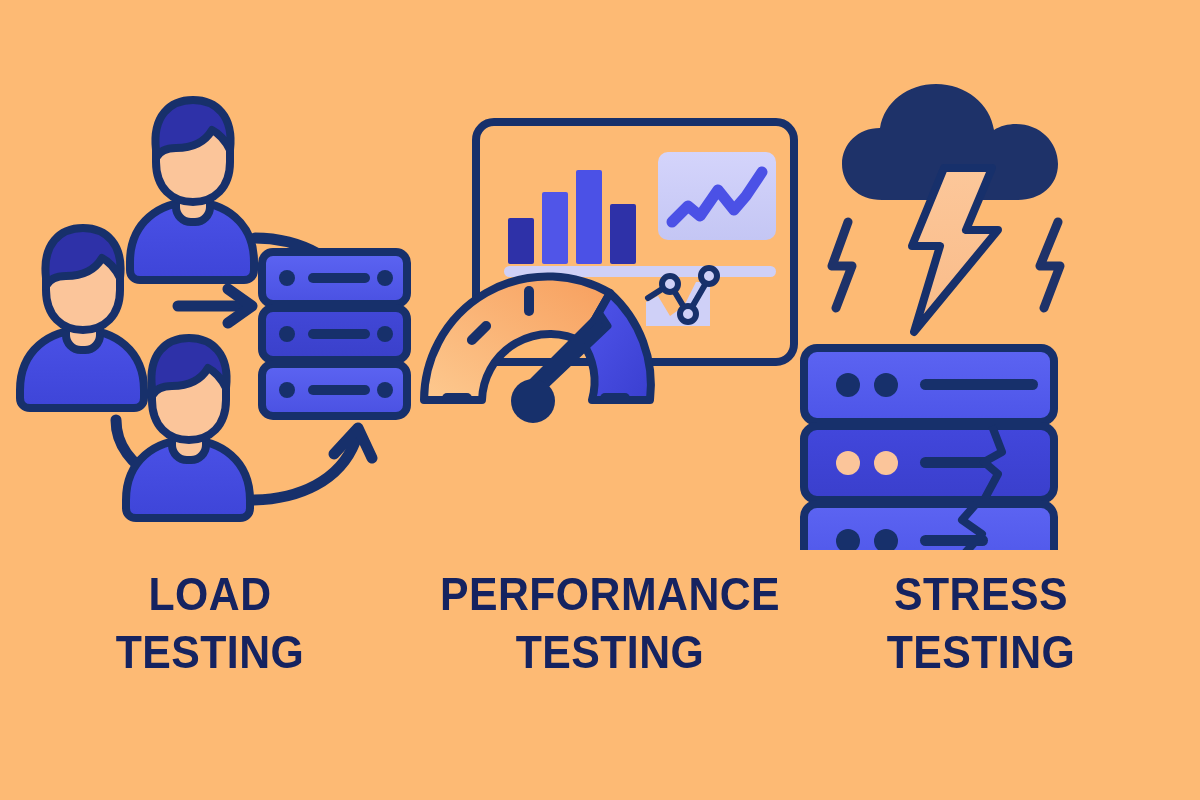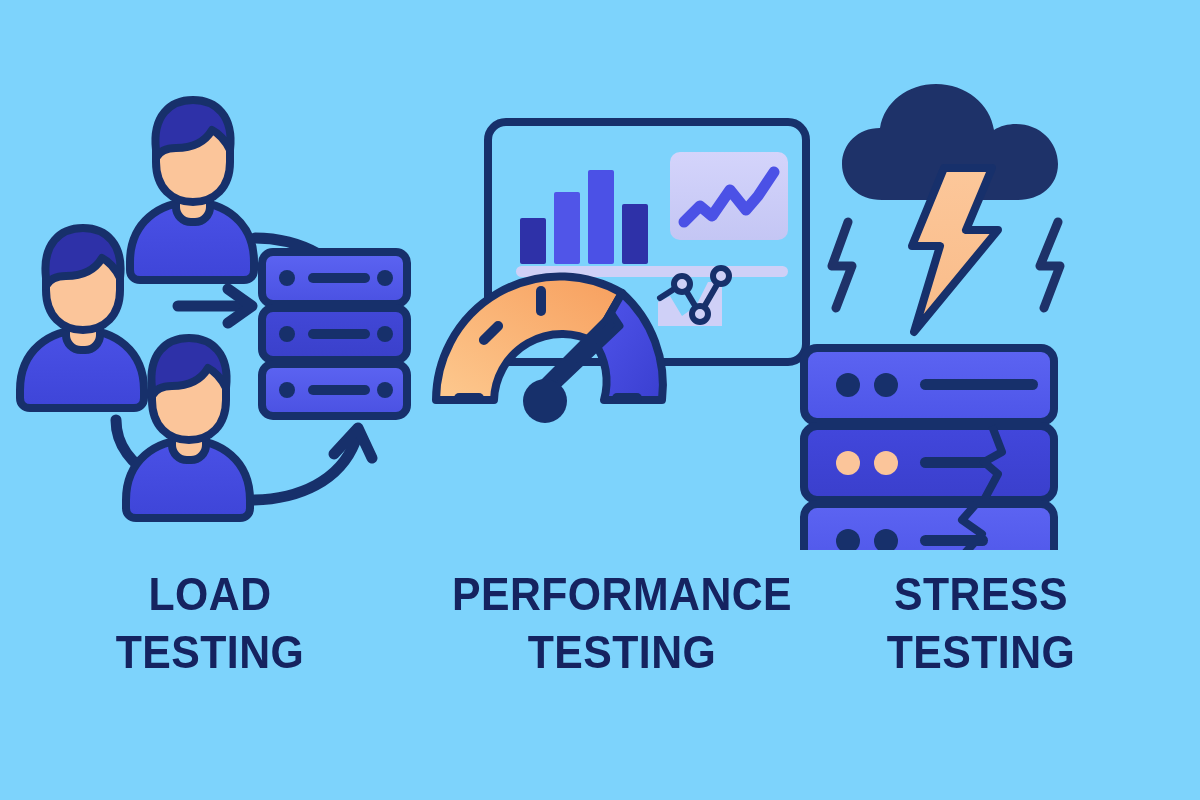--- a/index.html
+++ b/index.html
@@ -10,21 +10,21 @@
   body {
     width: 1200px;
     height: 800px;
     overflow: hidden;
     font-family: "Liberation Sans", sans-serif;
   }
   #stage {
     position: relative;
     width: 1200px;
     height: 800px;
-    background: #7dd3fc;
+    background: #fdba74;
   }
   .panel {
     position: absolute;
     top: 0;
     height: 800px;
   }
   .art {
     position: absolute;
     top: 70px;
     left: 0;
@@ -137,21 +137,21 @@
         </g>
       </svg>
     </div>
 
     <div class="caption">
       <span class="cap-line">LOAD</span>
       <span class="cap-line">TESTING</span>
     </div>
   </div>
 
-  <div class="panel" style="left:412px; width:420px;">
+  <div class="panel" style="left:400px; width:420px;">
     <div class="art">
       <svg width="420" height="480" viewBox="0 0 420 480" xmlns="http://www.w3.org/2000/svg">
         <defs>
           <linearGradient id="orangeArc" x1="0" y1="1" x2="1" y2="0">
             <stop offset="0" stop-color="#fdc98f"></stop>
               <stop offset="1" stop-color="#f79f5e"></stop>
           </linearGradient>
           <linearGradient id="blueArc" x1="0" y1="0" x2="1" y2="1">
             <stop offset="0" stop-color="#5055ec"></stop>
               <stop offset="1" stop-color="#3a3fd0"></stop>

